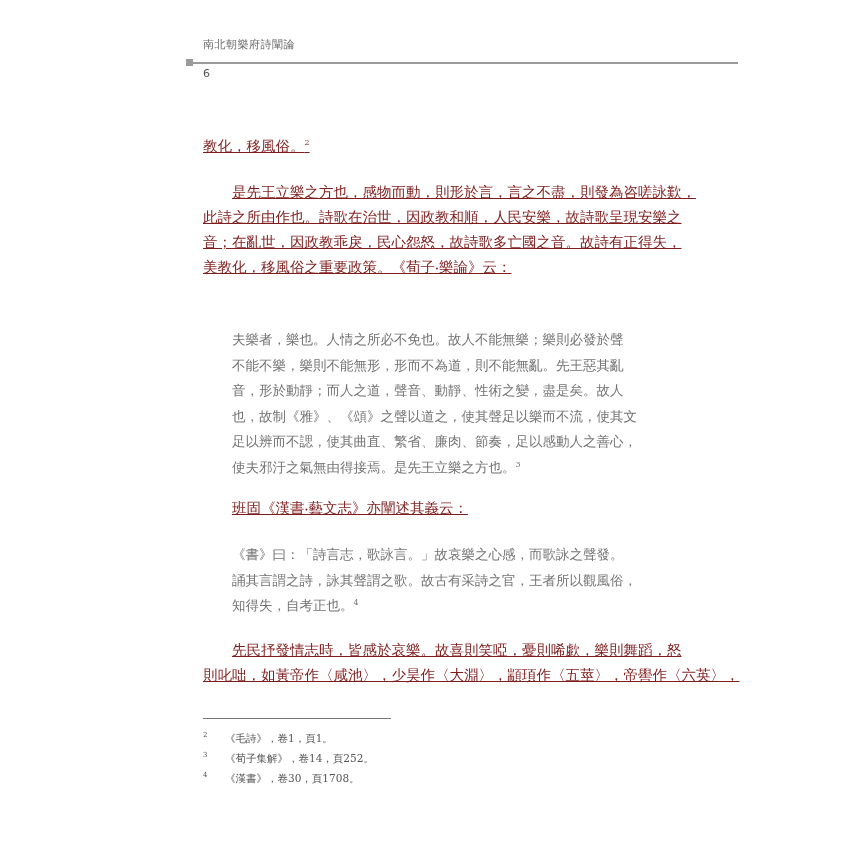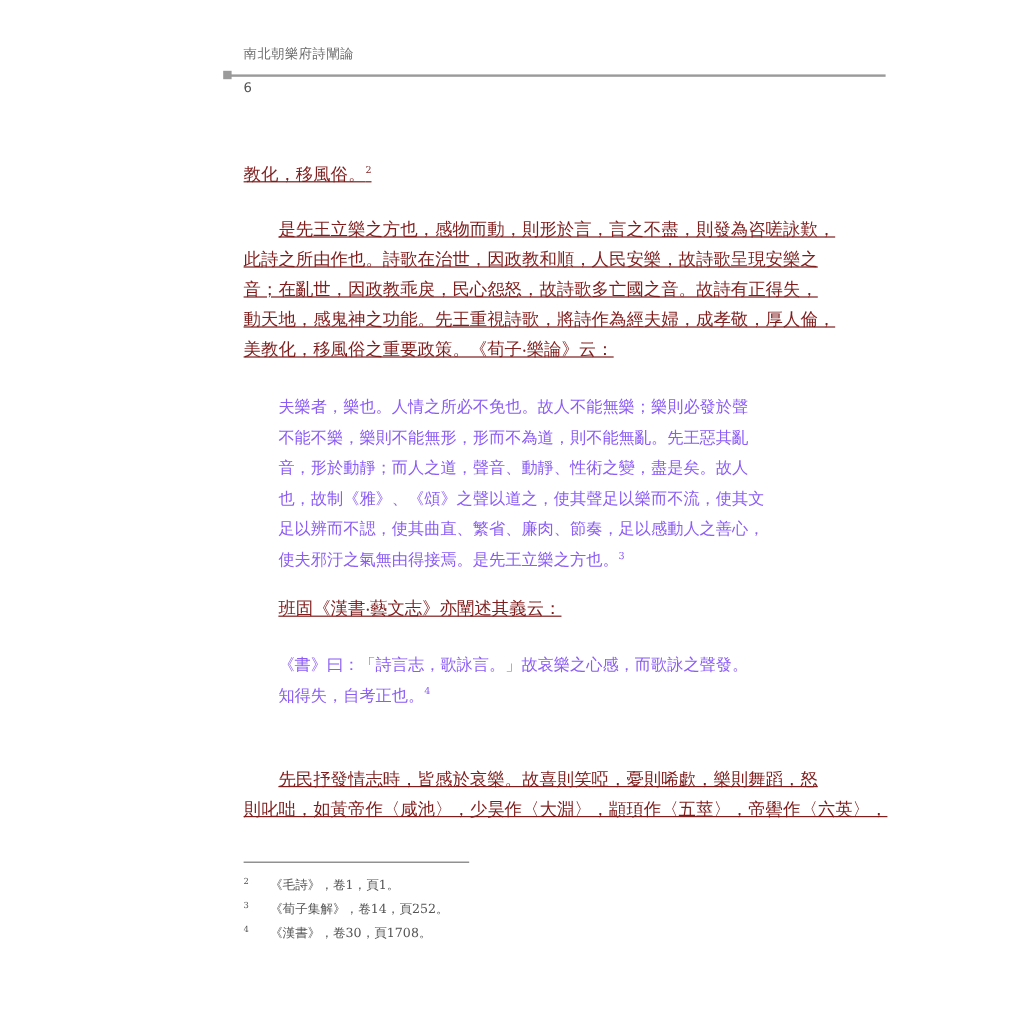--- a/index.html
+++ b/index.html
@@ -3,21 +3,21 @@
   <meta charset="utf-8">
   <style>
     html, body { margin: 0; padding: 0; background: #ffffff; }
     body { width: 850px; height: 850px; position: relative; overflow: hidden;
            font-family: "DejaVu Serif", "Liberation Serif", serif; color: #222; }
     .running-title { position: absolute; left: 203px; top: 37px; font-size: 11px; color: #6a6a6a; letter-spacing: 0.5px; }
     .header-rule { position: absolute; left: 190px; top: 62px; width: 548px; height: 2px; background: #9a9a9a; }
     .header-marker { position: absolute; left: 186px; top: 59px; width: 7px; height: 7px; background: #9a9a9a; }
     .page-number { position: absolute; left: 203px; top: 67px; font-family: "DejaVu Sans", sans-serif; font-size: 11px; color: #555; }
     .para { position: absolute; left: 203px; width: 500px; font-size: 14.5px; line-height: 25px; color: #7f1d1d; text-decoration: underline; }
-    .quote { position: absolute; left: 232px; width: 470px; font-size: 13.5px; line-height: 25.5px; color: #8b5cf6;
+    .quote { position: absolute; left: 232px; width: 470px; font-size: 13.5px; line-height: 25.5px; color: #737373;
              font-family: "DejaVu Serif", "Liberation Serif", serif; }
     .para p, .quote p { margin: 0; }
     .indent { text-indent: 29px; }
     sup { font-size: 8px; vertical-align: super; line-height: 0; }
     .fn-rule { position: absolute; left: 203px; top: 718px; width: 188px; height: 1px; background: #777; }
     .footnotes { position: absolute; left: 203px; top: 728px; font-size: 10.5px; color: #555; }
     .fn { height: 20px; line-height: 20px; white-space: nowrap; }
     .fn-num { display: inline-block; width: 22px; font-size: 7px; vertical-align: top; line-height: 14px; }
   </style>
 </head>
@@ -29,39 +29,39 @@
 <div class="page-number">6</div>
 
 <div class="para" style="top:134px;">
   <p><span>教化，移風俗。</span><sup>2</sup></p>
 </div>
 
 <div class="para" style="top:180px;">
   <p class="indent">是先王立樂之方也，感物而動，則形於言，言之不盡，則發為咨嗟詠歎，</p>
   <p>此詩之所由作也。詩歌在治世，因政教和順，人民安樂，故詩歌呈現安樂之</p>
   <p>音；在亂世，因政教乖戾，民心怨怒，故詩歌多亡國之音。故詩有正得失，</p>
-  <p>動天地，感鬼神之功能。先王重視詩歌，將詩作為經夫婦，成孝敬，厚人倫，</p>
   <p>美教化，移風俗之重要政策。《荀子‧樂論》云：</p>
 </div>
 
 <div class="quote" style="top:327px;">
   <p>夫樂者，樂也。人情之所必不免也。故人不能無樂；樂則必發於聲</p>
   <p>不能不樂，樂則不能無形，形而不為道，則不能無亂。先王惡其亂</p>
   <p>音，形於動靜；而人之道，聲音、動靜、性術之變，盡是矣。故人</p>
   <p>也，故制《雅》、《頌》之聲以道之，使其聲足以樂而不流，使其文</p>
   <p>足以辨而不諰，使其曲直、繁省、廉肉、節奏，足以感動人之善心，</p>
   <p><span>使夫邪汙之氣無由得接焉。是先王立樂之方也。</span><sup>3</sup></p>
 </div>
 
 <div class="para" style="top:496px;">
   <p class="indent">班固《漢書‧藝文志》亦闡述其義云：</p>
 </div>
 
 <div class="quote" style="top:542px;">
   <p>《書》曰：「詩言志，歌詠言。」故哀樂之心感，而歌詠之聲發。</p>
+  <p>誦其言謂之詩，詠其聲謂之歌。故古有采詩之官，王者所以觀風俗，</p>
   <p><span>知得失，自考正也。</span><sup>4</sup></p>
 </div>
 
 <div class="para" style="top:638px; width:520px;">
   <p class="indent">先民抒發情志時，皆感於哀樂。故喜則笑啞，憂則唏歔，樂則舞蹈，怒</p>
   <p style="white-space:nowrap;">則叱咄，如黃帝作〈咸池〉，少昊作〈大淵〉，顓頊作〈五莖〉，帝嚳作〈六英〉，</p>
 </div>
 
 <div class="fn-rule"></div>
 

